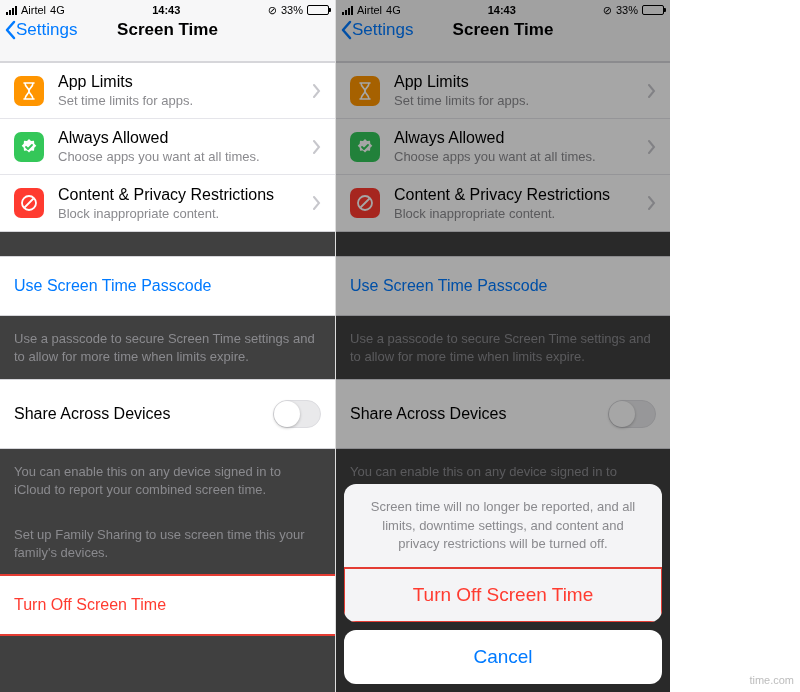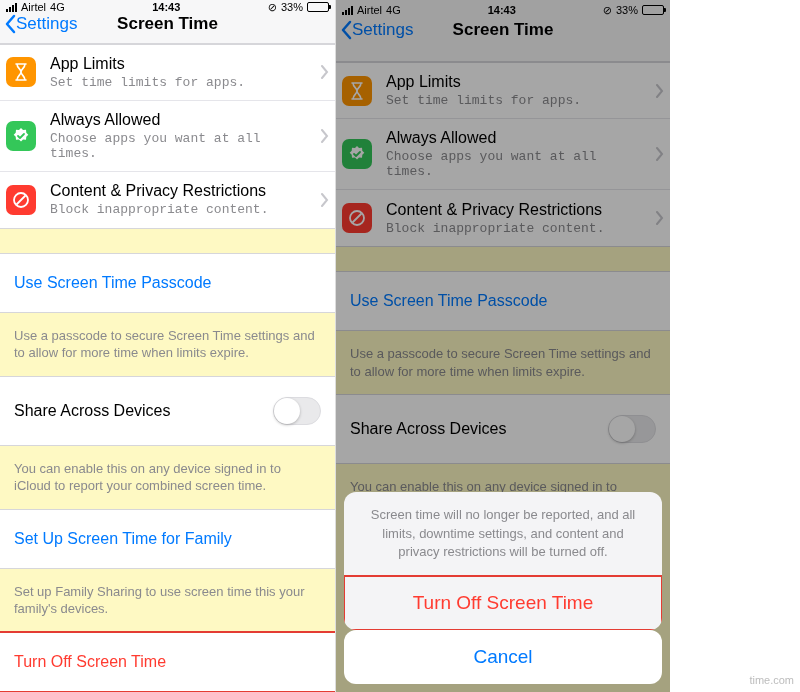--- a/index.html
+++ b/index.html
@@ -9,21 +9,21 @@
     width: 800px;
     height: 692px;
     display: flex;
     font-size: 14px;
     color: #000;
     position: relative;
   }
   .phone {
     width: 335px;
     height: 100%;
-    background: #fef9c3;
+    background: #404040;
     display: flex;
     flex-direction: column;
     position: relative;
     overflow: hidden;
   }
   .phone + .phone { border-left: 1px solid #ddd; }
   
   .status {
     height: 20px;
     background: #f7f7f8;
@@ -56,37 +56,37 @@
     display: flex; align-items: center;
     color: #007aff;
     font-size: 17px;
   }
   .navtitle { font-size: 17px; font-weight: 600; }
   
   .group { background:#fff; border-top:1px solid #d6d6da; border-bottom:1px solid #d6d6da; }
   .group + .group { margin-top: 18px; }
   .cell {
     display:flex; align-items:center;
-    padding: 10px 6px;
+    padding: 10px 14px;
     min-height: 56px;
     border-bottom: 1px solid #e5e5ea;
     position: relative;
     background:#fff;
   }
   .group .cell:last-child { border-bottom: none; }
   .cell .icon {
     width: 30px; height: 30px;
     border-radius: 7px;
     display:flex; align-items:center; justify-content:center;
     margin-right: 14px;
     flex-shrink:0;
   }
   .cell .body { flex:1; min-width:0; }
   .ctitle { font-size: 16px; font-weight:400; color:#000; }
-  .csub { font-size: 13px; color:#8a8a8e; margin-top:2px;font-family:Liberation Mono, monospace; }
+  .csub { font-size: 13px; color:#8a8a8e; margin-top:2px; }
   .chev { color:#c7c7cc; flex-shrink:0; margin-left:6px; }
   .linkcell { min-height:44px; padding:20px 14px; }
   .linkcell .ctitle { color:#007aff; font-size:16px; }
   .linkcell.dest .ctitle { color:#ff3b30; }
   .footer {
     font-size:13px; color:#8a8a8e; padding:14px 14px 14px;
     line-height:1.35;
   }
   .switch {
     width:48px; height:28px; border-radius:14px;
@@ -99,21 +99,21 @@
     box-shadow:0 1px 3px rgba(0,0,0,0.25);
   }
   .redbox { outline: 2px solid #e43c33; outline-offset:-1px; }
   
   .overlay {
     position:absolute; inset:0;
     background: rgba(0,0,0,0.35);
   }
   .sheet {
     position:absolute; left:8px; right:8px; bottom:8px;
-    display:flex; flex-direction:column; 
+    display:flex; flex-direction:column; gap:8px;
   }
   .sheetgroup {
     background:#f4f4f6; border-radius:12px; overflow:hidden;
   }
   .sheetmsg {
     font-size:13px; color:#8a8a8e; text-align:center;
     padding:14px 20px; line-height:1.4;
     border-bottom:1px solid #dcdce0;
   }
   .sheetbtn {
@@ -222,25 +222,20 @@
     <div class="cell linkcell" style="color:#000;">
       <div class="ctitle" style="color:#000;">Share Across Devices</div>
       <div style="flex:1;"></div>
       <div class="switch">
           <div class="knob"></div>
         </div>
     </div>
   </div>
   <div class="footer">You can enable this on any device signed in to iCloud to report your combined screen time.</div>
 
-  <div class="group">
-    <div class="cell linkcell">
-      <div class="ctitle">Set Up Screen Time for Family</div>
-    </div>
-  </div>
   <div class="footer">Set up Family Sharing to use screen time this your family's devices.</div>
 
   <div class="group redbox">
     <div class="cell linkcell dest">
       <div class="ctitle">Turn Off Screen Time</div>
     </div>
   </div>
 </div>
 
 <div class="phone">

